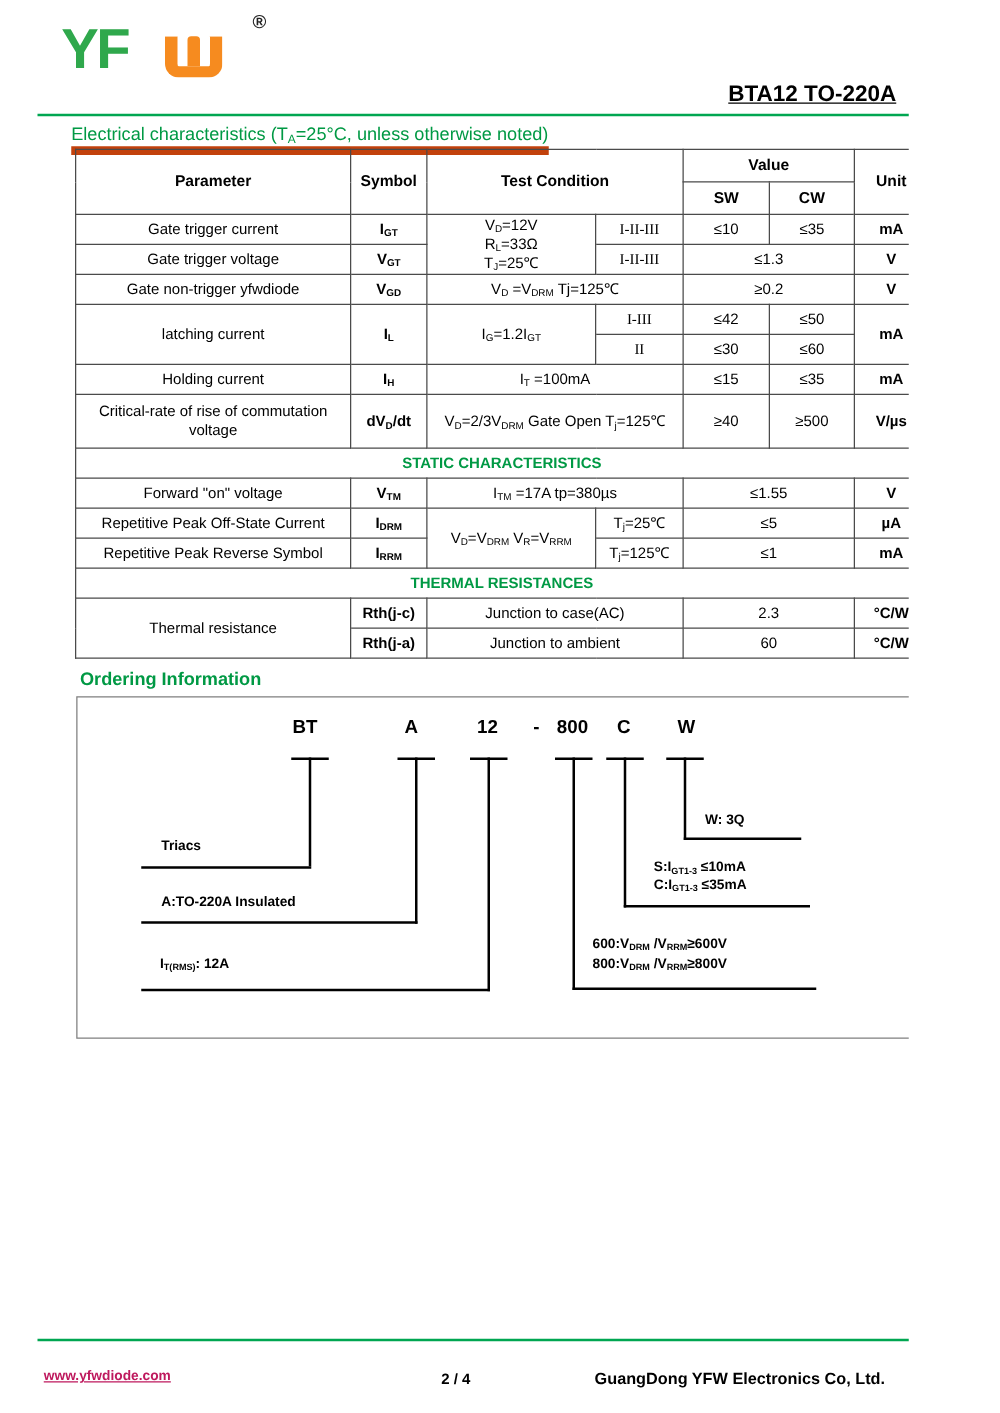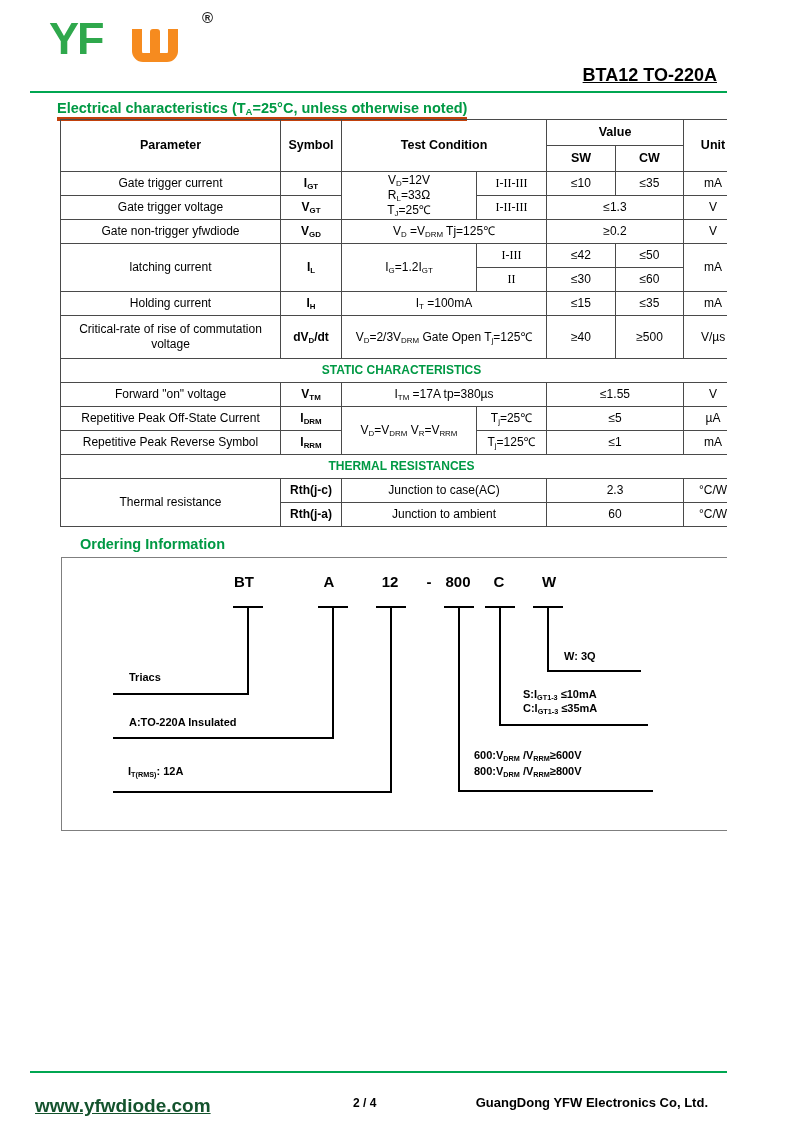--- a/index.html
+++ b/index.html
@@ -16,48 +16,48 @@
           background:#f68b1f;border-radius:3px 3px 0 0;}
   .logo-r{left:202px;top:9px;font-size:15px;font-weight:bold;color:#222;}
   .logo-cn{left:51px;top:50px;font-size:30px;font-weight:bold;letter-spacing:8px;
           font-family:"DejaVu Sans",sans-serif;}
   .product{right:10px;top:65px;font-size:18px;font-weight:bold;text-decoration:underline;}
   .rule{height:2px;background:#00a651;}
   .top-rule{left:30px;top:91px;width:765px;}
   .bottom-rule{left:30px;top:1071px;width:765px;}
 
   
-  .h1{left:57px;top:100px;font-size:14.5px;font-weight:bold;color:#009944;
-      border-bottom:4px solid #c2410c;padding-bottom:1px;}
-  .h2{left:64px;top:536px;font-size:14.5px;font-weight:bold;color:#009944;margin-left:16px;}
+  .h1{left:57px;top:100px;font-size:14.5px;font-weight:normal;color:#009944;
+      border-bottom:7px solid #c2410c;padding-bottom:1px;}
+  .h2{left:64px;top:536px;font-size:14.5px;font-weight:bold;color:#009944;}
 
   
   table.elec{position:absolute;left:60px;top:119px;width:682px;border-collapse:collapse;
       table-layout:fixed;}
   table.elec td{border:1px solid #4a4a4a;font-size:12px;text-align:center;vertical-align:middle;
       padding:1px 4px;height:21px;line-height:1.25;overflow:hidden;}
   tr.head td{font-weight:bold;font-size:12.5px;height:23px;}
   td.l{text-align:left;}
   td.sym{font-weight:bold;}
-  td.b{font-weight:normal;}
+  td.b{font-weight:bold;}
   td.rom{font-family:"Liberation Serif",serif;font-size:13px;}
   tr.tall td{height:40px;}
   td.sec{border-left:none;border-right:none;color:#009944;font-weight:bold;text-align:left;
       font-size:13px;padding:5px 2px;}
   sub{font-size:66%;vertical-align:-0.25em;line-height:0;}
 
   
   .obox{left:61px;top:557px;width:680px;height:272px;border:1px solid #7f7f7f;}
   .ocode{position:absolute;top:15px;transform:translateX(-50%);font-weight:bold;font-size:15px;}
   .vline{position:absolute;width:2px;background:#000;}
   .hline{position:absolute;height:2px;background:#000;}
   .olabel{position:absolute;font-weight:bold;font-size:11px;white-space:nowrap;}
 
   
-  .f-link{left:35px;top:1095px;color:#14532d;font-weight:bold;font-size:19px;
+  .f-link{left:35px;top:1095px;color:#be185d;font-weight:bold;font-size:11px;
       text-decoration:underline;cursor:pointer;}
   .f-page{left:353px;top:1096px;width:100px;text-align:left;font-weight:bold;font-size:12px;}
   .f-company{right:19px;top:1095px;font-weight:bold;font-size:13px;}
 </style>
 </head>
 <body>
 
 <div class="page">
 
   <div class="abs logo-yf">YF</div>

